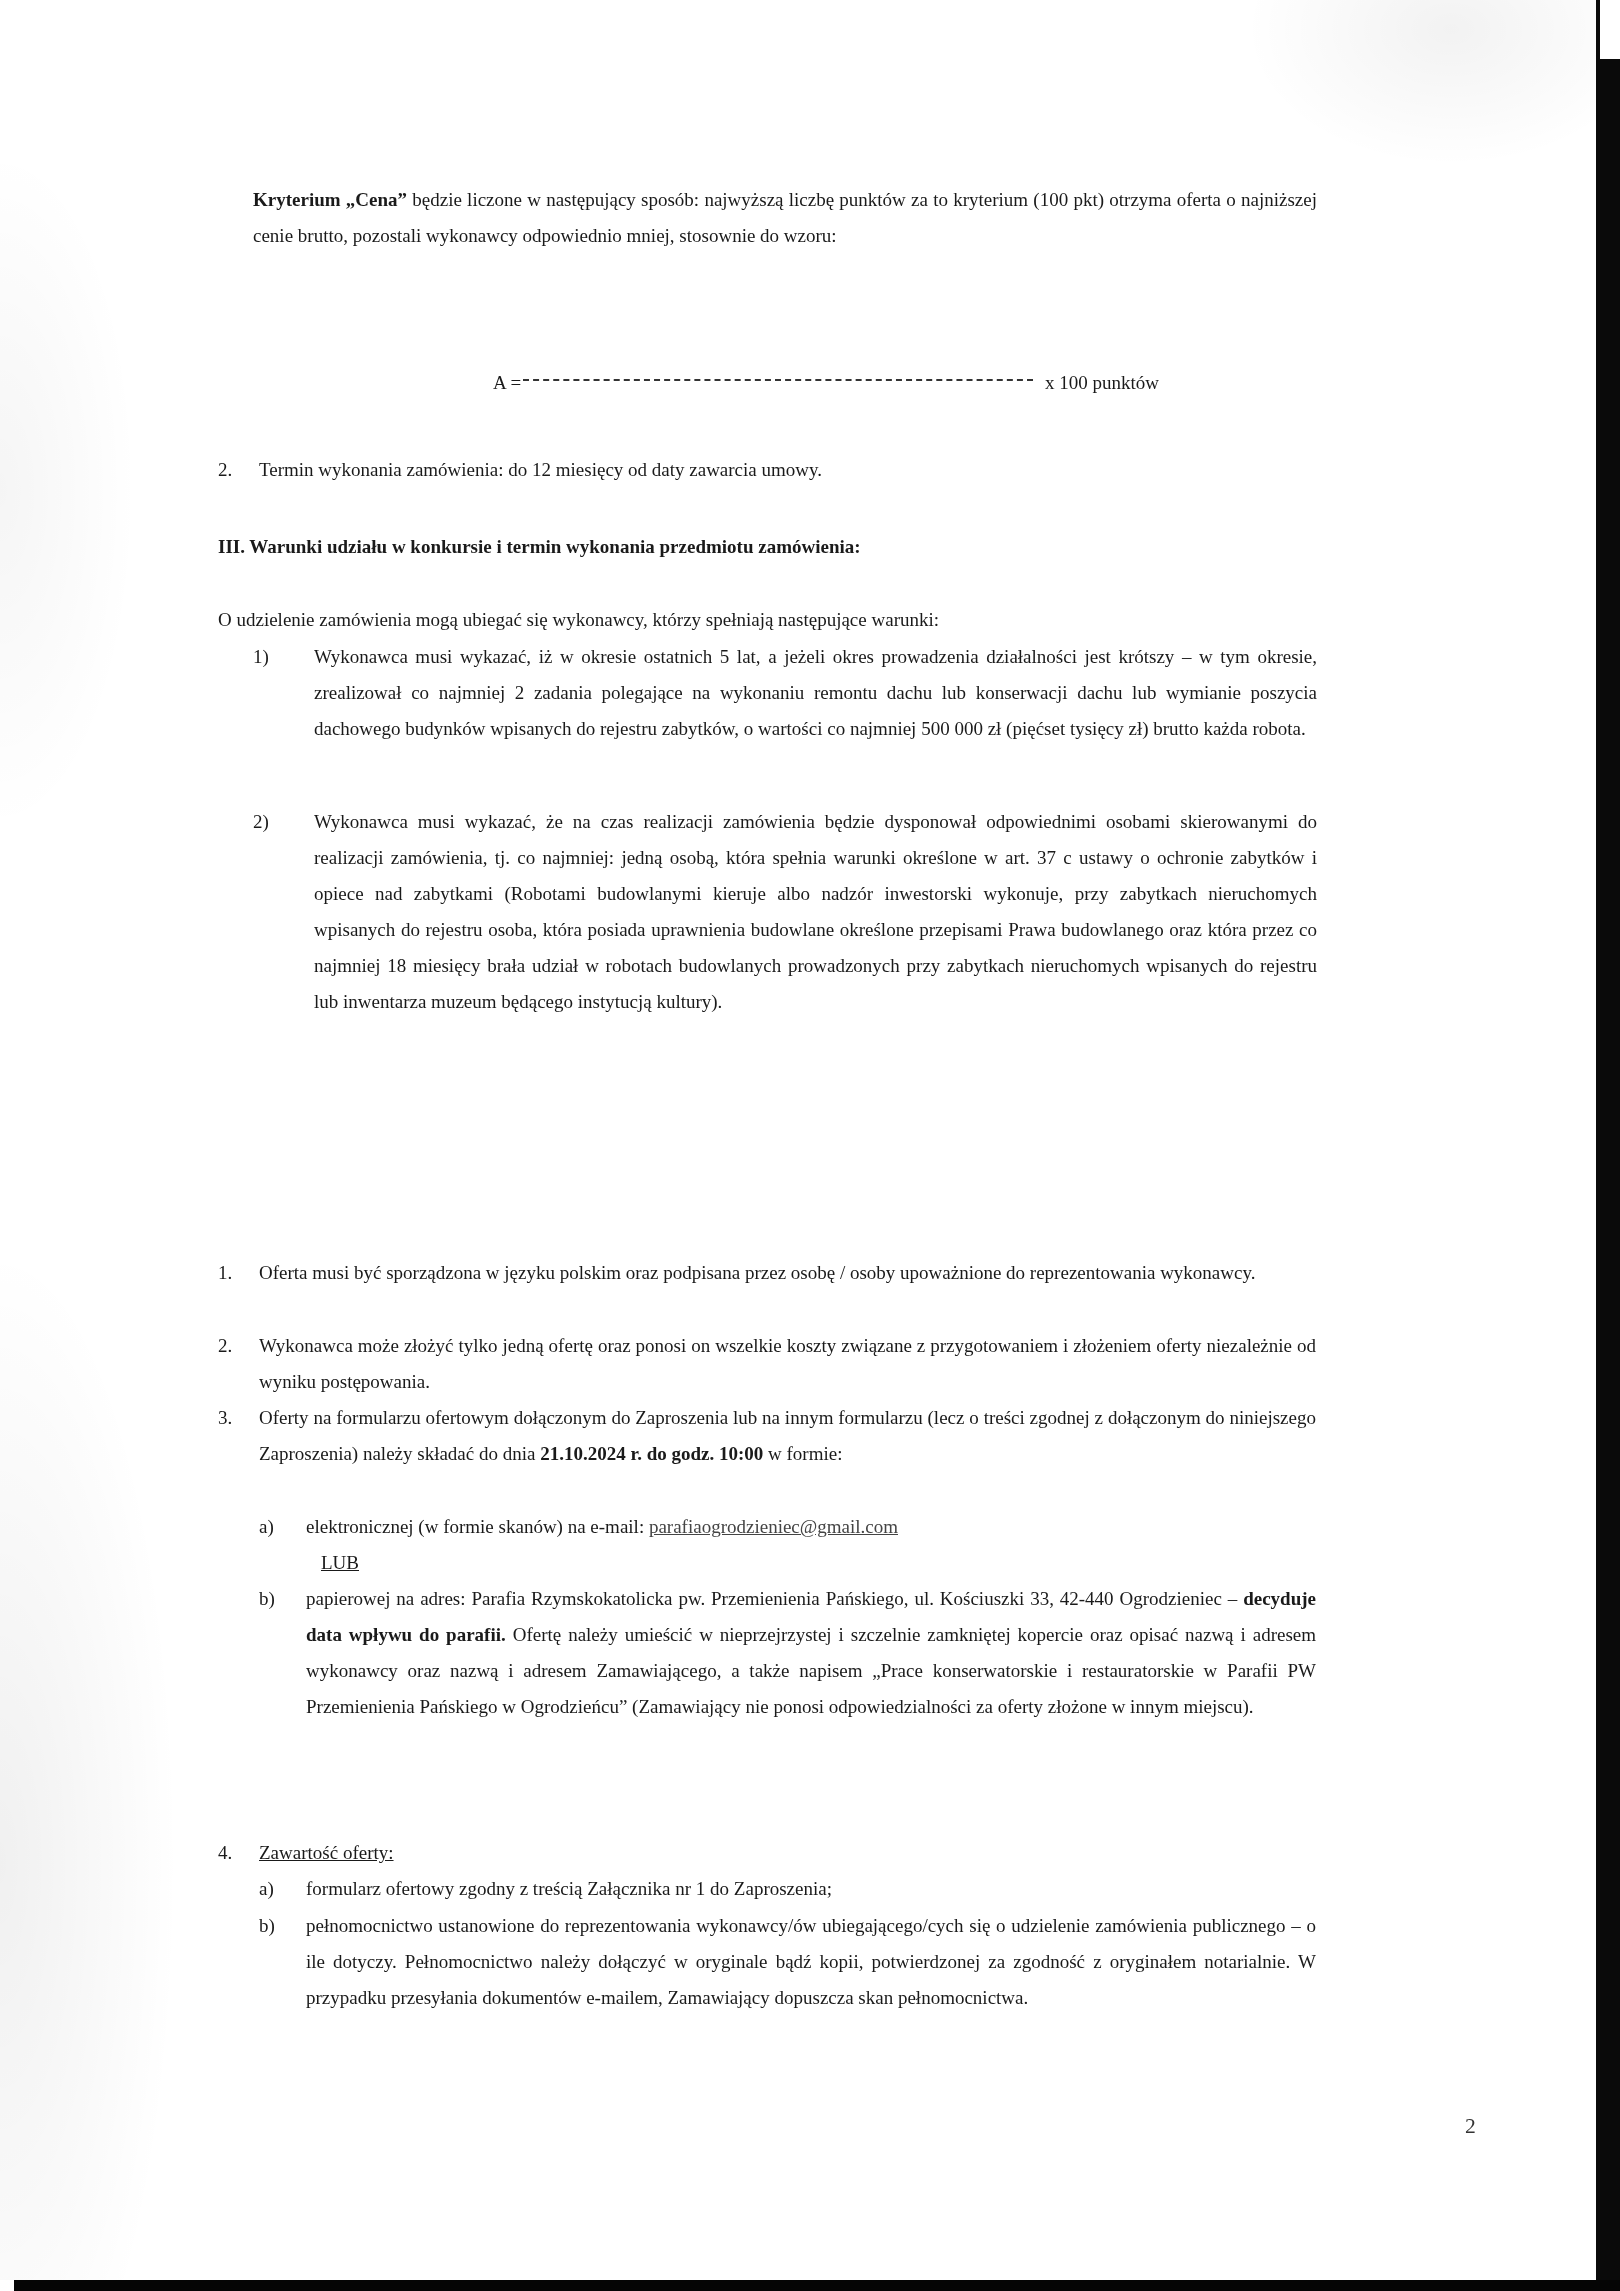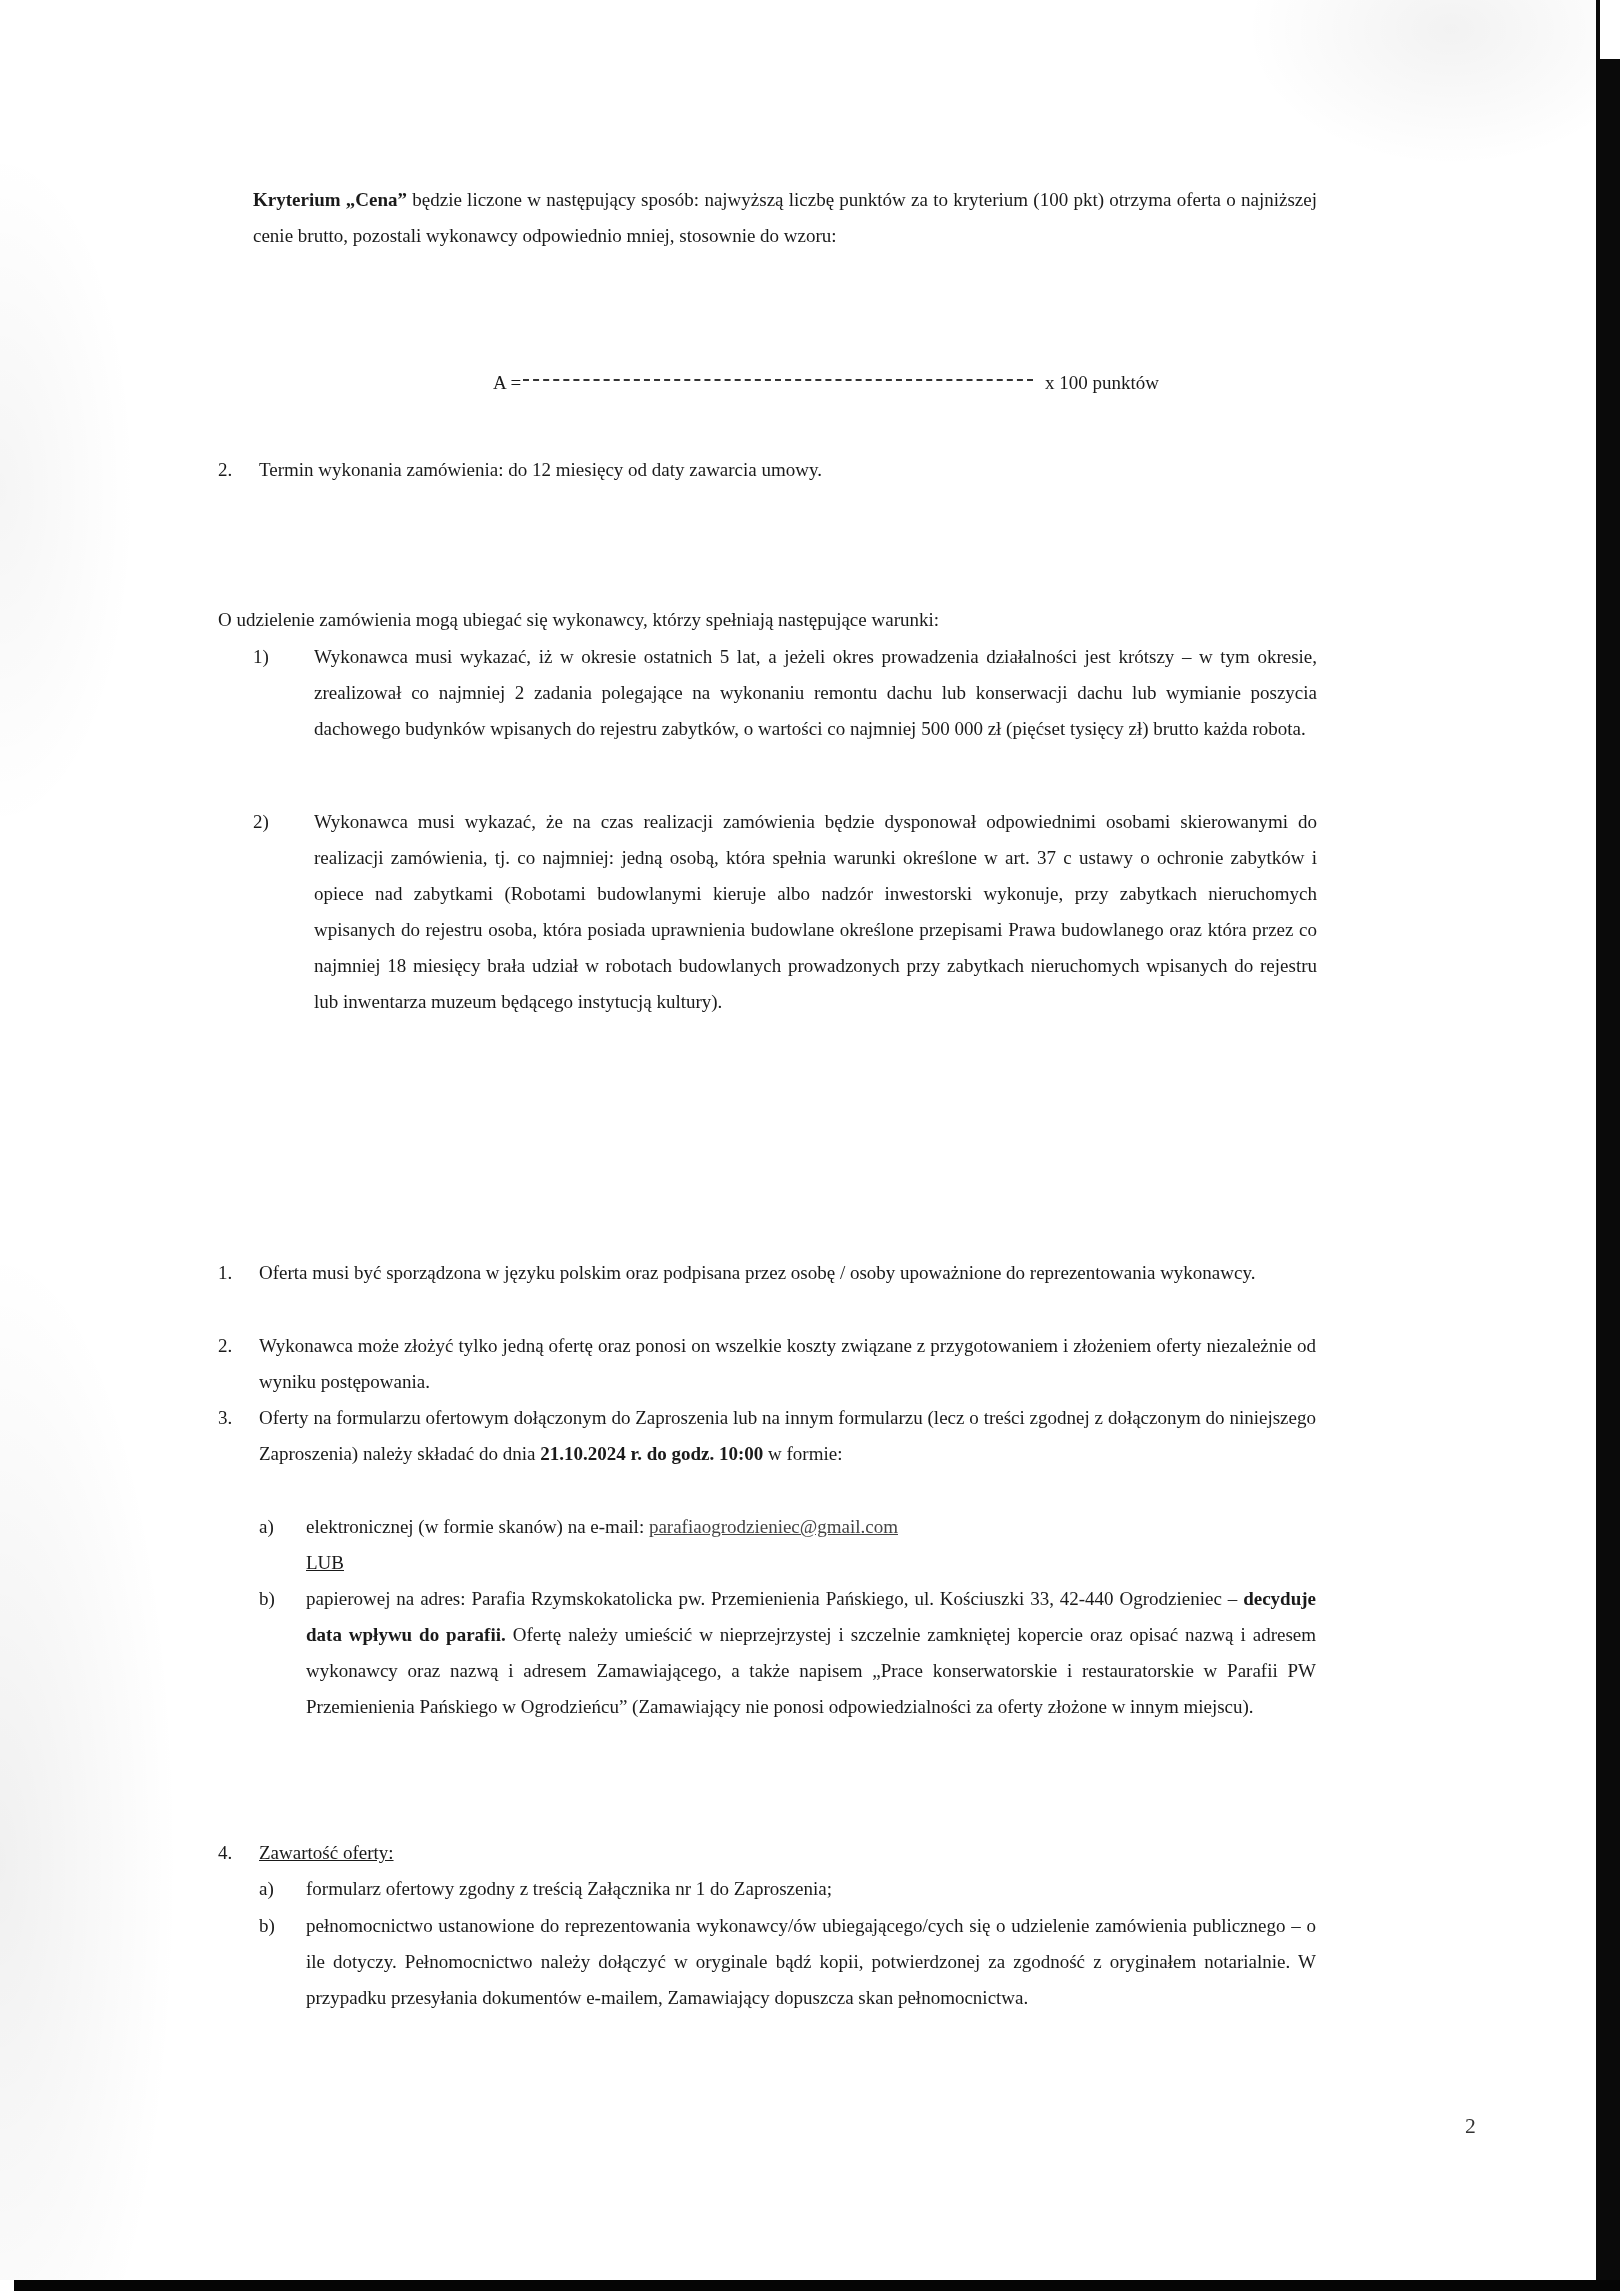--- a/index.html
+++ b/index.html
@@ -86,20 +86,21 @@
     <span class="a">A =</span>
     <span class="dash"></span>
     <span class="x">x 100 punktów</span>
   </div>
 
   <div class="p item2">
     <span class="num">2.</span>
     <span class="body-text" style="left:41px">Termin wykonania zamówienia: do 12 miesięcy od daty zawarcia umowy.</span>
   </div>
 
+  <div class="p heading3">III. Warunki udziału w konkursie i termin wykonania przedmiotu zamówienia:</div>
   <div class="p intro3">O udzielenie zamówienia mogą ubiegać się wykonawcy, którzy spełniają następujące warunki:</div>
 
   <div class="p cond1">
     <span class="num">1)</span>
     <span class="body-text">Wykonawca musi wykazać, iż w okresie ostatnich 5 lat, a jeżeli okres prowadzenia działalności jest krótszy – w tym okresie, zrealizował co najmniej 2 zadania polegające na wykonaniu remontu dachu lub konserwacji dachu lub wymianie poszycia dachowego budynków wpisanych do rejestru zabytków, o wartości co najmniej 500 000 zł (pięćset tysięcy zł) brutto każda robota.</span>
   </div>
 
   <div class="p cond2">
     <span class="num">2)</span>
     <span class="body-text"><span>Wykonawca musi wykazać, że na czas realizacji zamówienia będzie dysponował odpowiednimi osobami skierowanymi do realizacji zamówienia, tj. co najmniej: jedną osobą, która spełnia warunki określone w art. 37 c ustawy o ochronie zabytków i opiece nad zabytkami (</span><span class="i">Robotami budowlanymi kieruje albo nadzór inwestorski wykonuje, przy zabytkach nieruchomych wpisanych do rejestru osoba, która posiada uprawnienia budowlane określone przepisami Prawa budowlanego oraz która przez co najmniej 18 miesięcy brała udział w robotach budowlanych prowadzonych przy zabytkach nieruchomych wpisanych do rejestru lub inwentarza muzeum będącego instytucją kultury</span><span>).</span></span>
@@ -115,21 +116,21 @@
       <span class="num">2.</span>
       <span class="body-text">Wykonawca może złożyć tylko jedną ofertę oraz ponosi on wszelkie koszty związane z przygotowaniem i złożeniem oferty niezależnie od wyniku postępowania.</span>
     </div>
     <div class="row" style="top:145px">
       <span class="num">3.</span>
       <span class="body-text"><span>Oferty na formularzu ofertowym dołączonym do Zaproszenia lub na innym formularzu (lecz o treści zgodnej z dołączonym do niniejszego Zaproszenia) należy składać do dnia </span><span class="b">21.10.2024 r. do godz. 10:00</span><span> w formie:</span></span>
 
       <div class="sub" style="left:41px; right:0; top:109px;">
         <span class="label">a)</span>
         <span class="txt"><span>elektronicznej (w formie skanów) na e-mail: </span><span class="link">parafiaogrodzieniec@gmail.com</span></span>
-        <span class="u" style="position:absolute; left:47px; top:36px;text-align:right;">LUB</span>
+        <span class="u" style="position:absolute; left:62px; top:36px;text-align:right;">LUB</span>
       </div>
 
       <div class="sub" style="left:41px; right:0; top:181px;">
         <span class="label">b)</span>
         <span class="txt"><span>papierowej na adres: Parafia Rzymskokatolicka pw. Przemienienia Pańskiego, ul. Kościuszki 33, 42-440 Ogrodzieniec – </span><span class="b">decyduje data wpływu do parafii.</span><span> Ofertę należy umieścić w nieprzejrzystej i szczelnie zamkniętej kopercie oraz opisać nazwą i adresem wykonawcy oraz nazwą i adresem Zamawiającego, a także napisem </span><span class="i">„Prace konserwatorskie i restauratorskie w Parafii PW Przemienienia Pańskiego w Ogrodzieńcu”</span><span> (Zamawiający nie ponosi odpowiedzialności za oferty złożone w innym miejscu).</span></span>
       </div>
     </div>
 
     <div class="row" style="top:580px">
       <span class="num">4.</span>

